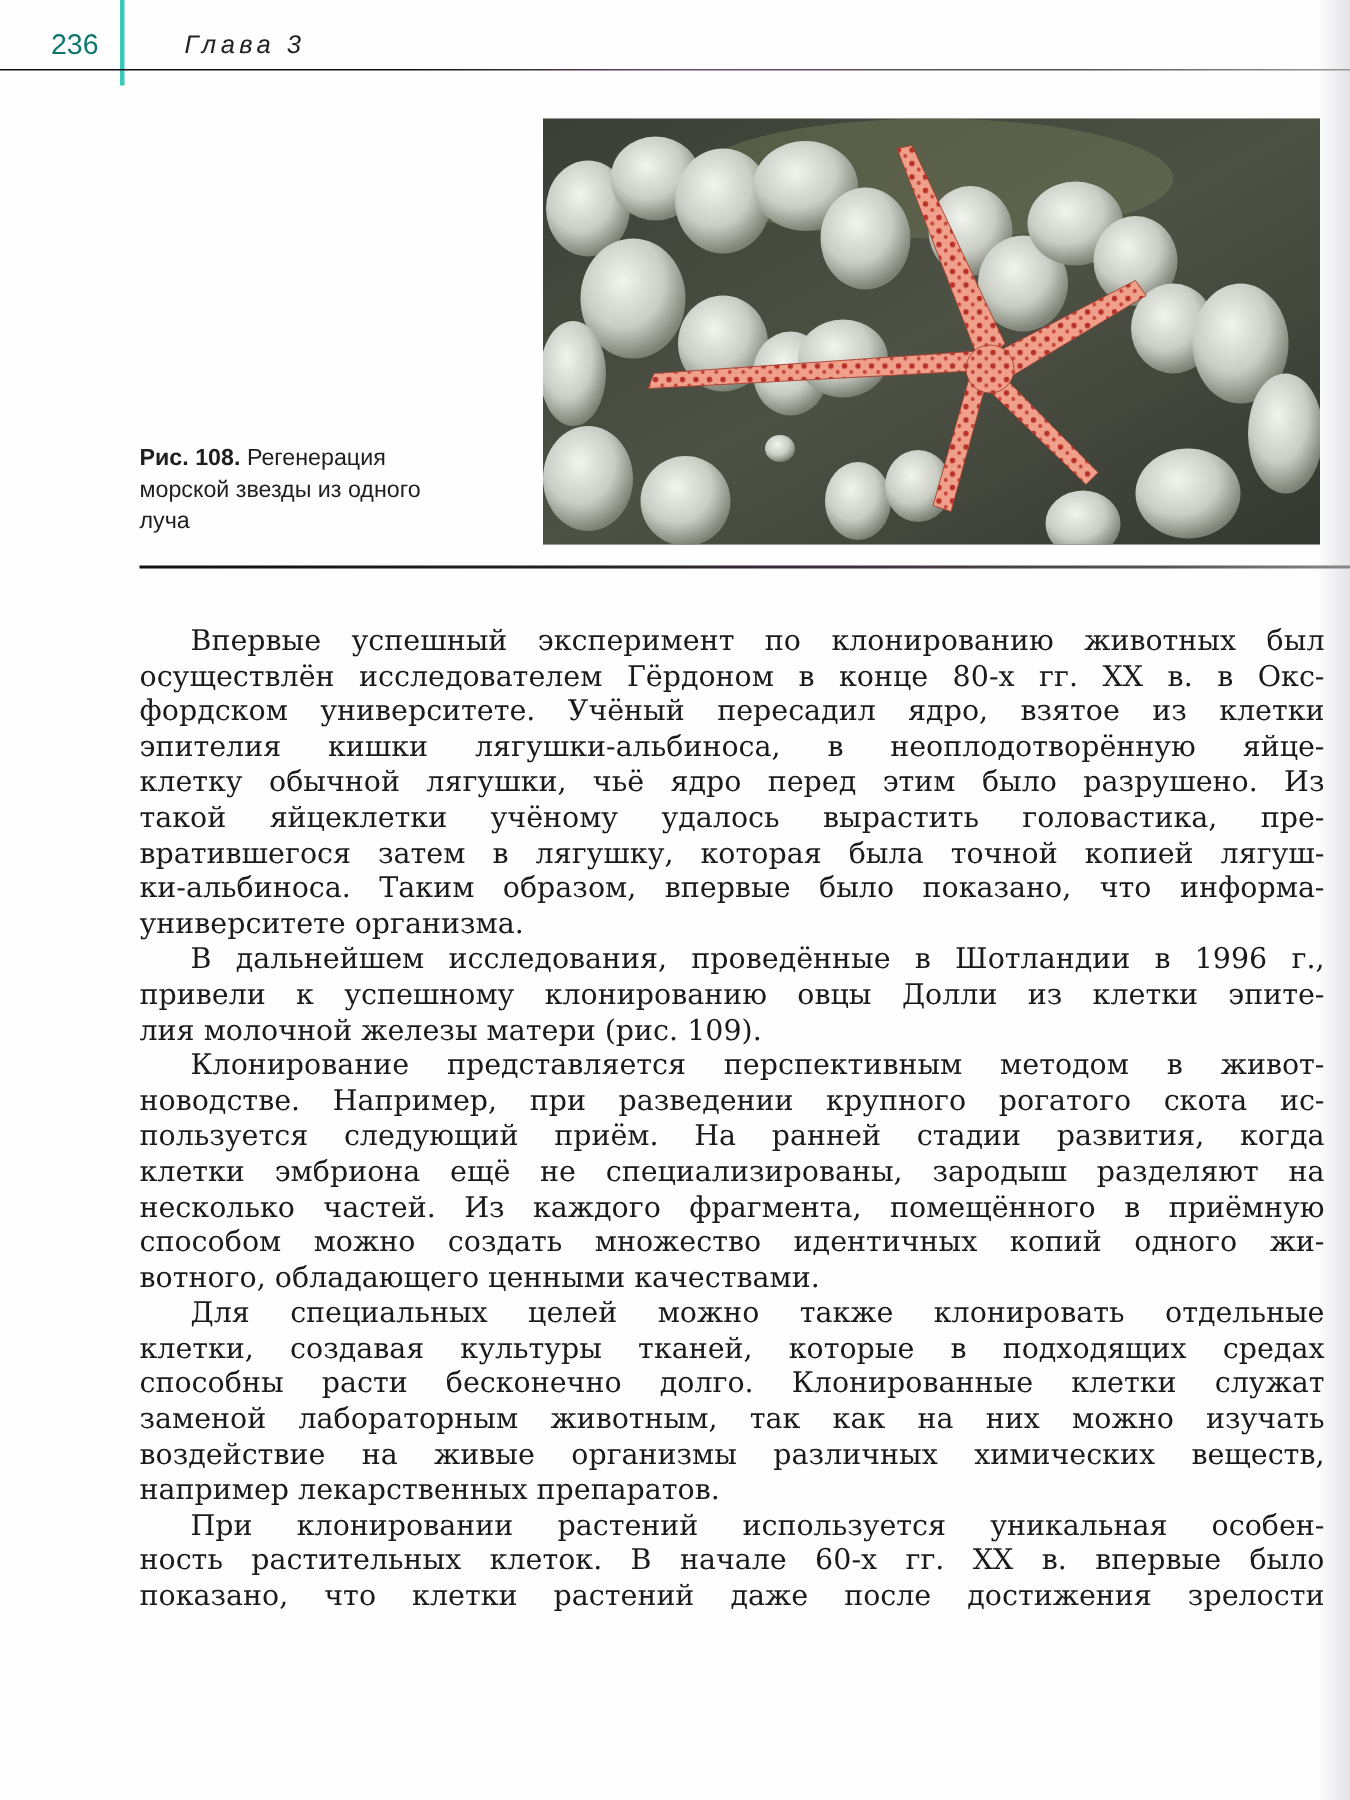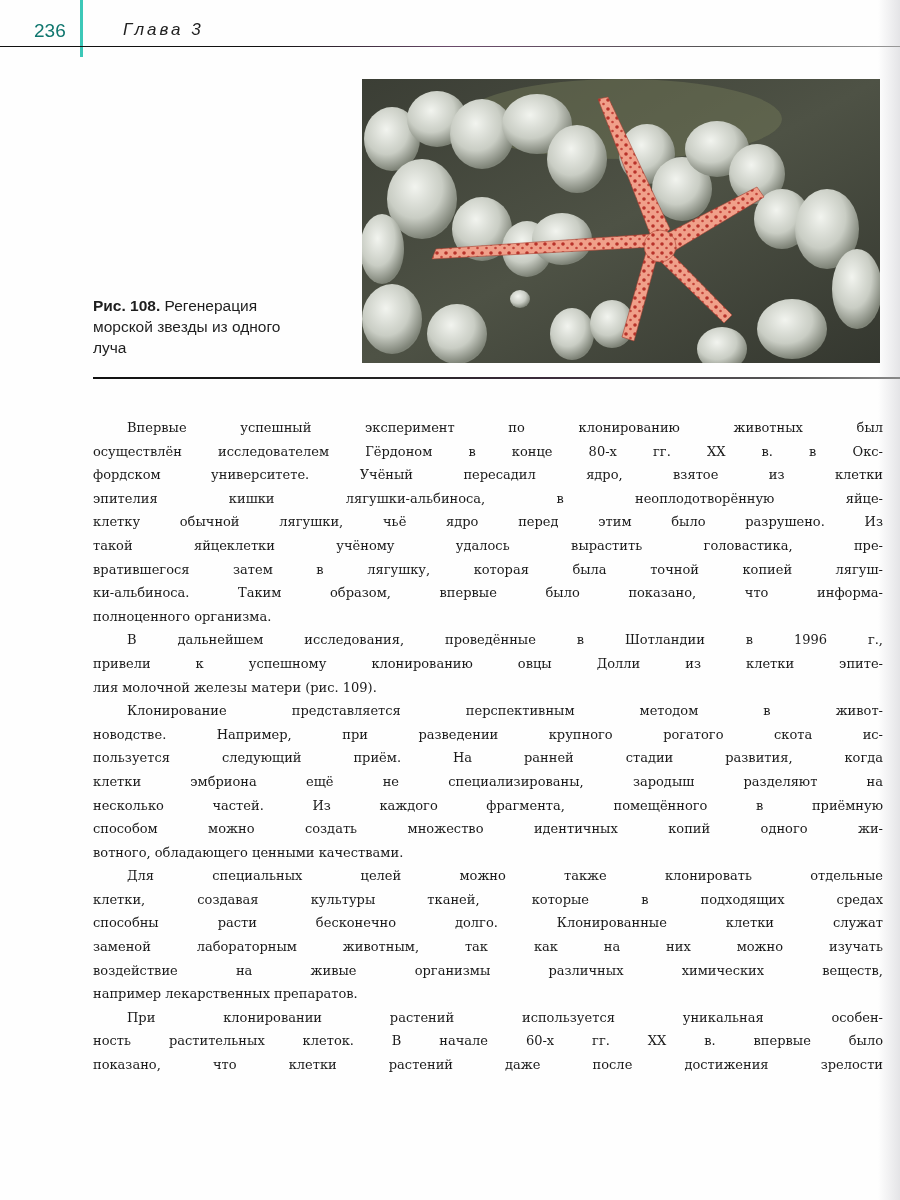--- a/index.html
+++ b/index.html
@@ -40,21 +40,21 @@
     font-family: "Liberation Sans", sans-serif; font-size: 15.5px; line-height: 21px;
     color: #1e1e1e;
   }
   .caption .fig-label { font-weight: bold; }
   .caption-rule {
     position: absolute; left: 93px; top: 377px; width: 807px; height: 2px;
     background: linear-gradient(to right, #111 0%, #222 35%, #3a2a3a 55%, #555 85%, #888 100%);
   }
   .body-text {
     position: absolute; left: 93px; top: 416px; width: 790px;
-    font-size: 13px; line-height: 23.6px; color: #1a1a1a;
+    font-size: 19px; line-height: 23.6px; color: #1a1a1a;
     font-family: "DejaVu Serif", serif;
   }
   .line { white-space: nowrap; text-align: justify; text-align-last: justify; display: block; height: 23.6px; overflow: visible; }
   .line.last { text-align-last: left; }
   .line.indent { padding-left: 34px; }
 </style>
 </head>
 <body>
 
 <div class="right-shadow"></div>
@@ -134,21 +134,21 @@
 <div class="body-text">
   <div>
     <span class="line indent">Впервые успешный эксперимент по клонированию животных был</span>
     <span class="line">осуществлён исследователем Гёрдоном в конце 80-х гг. XX в. в Окс-</span>
     <span class="line">фордском университете. Учёный пересадил ядро, взятое из клетки</span>
     <span class="line">эпителия кишки лягушки-альбиноса, в неоплодотворённую яйце-</span>
     <span class="line">клетку обычной лягушки, чьё ядро перед этим было разрушено. Из</span>
     <span class="line">такой яйцеклетки учёному удалось вырастить головастика, пре-</span>
     <span class="line">вратившегося затем в лягушку, которая была точной копией лягуш-</span>
     <span class="line">ки-альбиноса. Таким образом, впервые было показано, что информа-</span>
-    <span class="line last">полноценного организма.</span>
+    <span class="line last">университете организма.</span>
   </div>
   <div>
     <span class="line indent">В дальнейшем исследования, проведённые в Шотландии в 1996 г.,</span>
     <span class="line">привели к успешному клонированию овцы Долли из клетки эпите-</span>
     <span class="line last">лия молочной железы матери (рис. 109).</span>
   </div>
   <div>
     <span class="line indent">Клонирование представляется перспективным методом в живот-</span>
     <span class="line">новодстве. Например, при разведении крупного рогатого скота ис-</span>
     <span class="line">пользуется следующий приём. На ранней стадии развития, когда</span>

